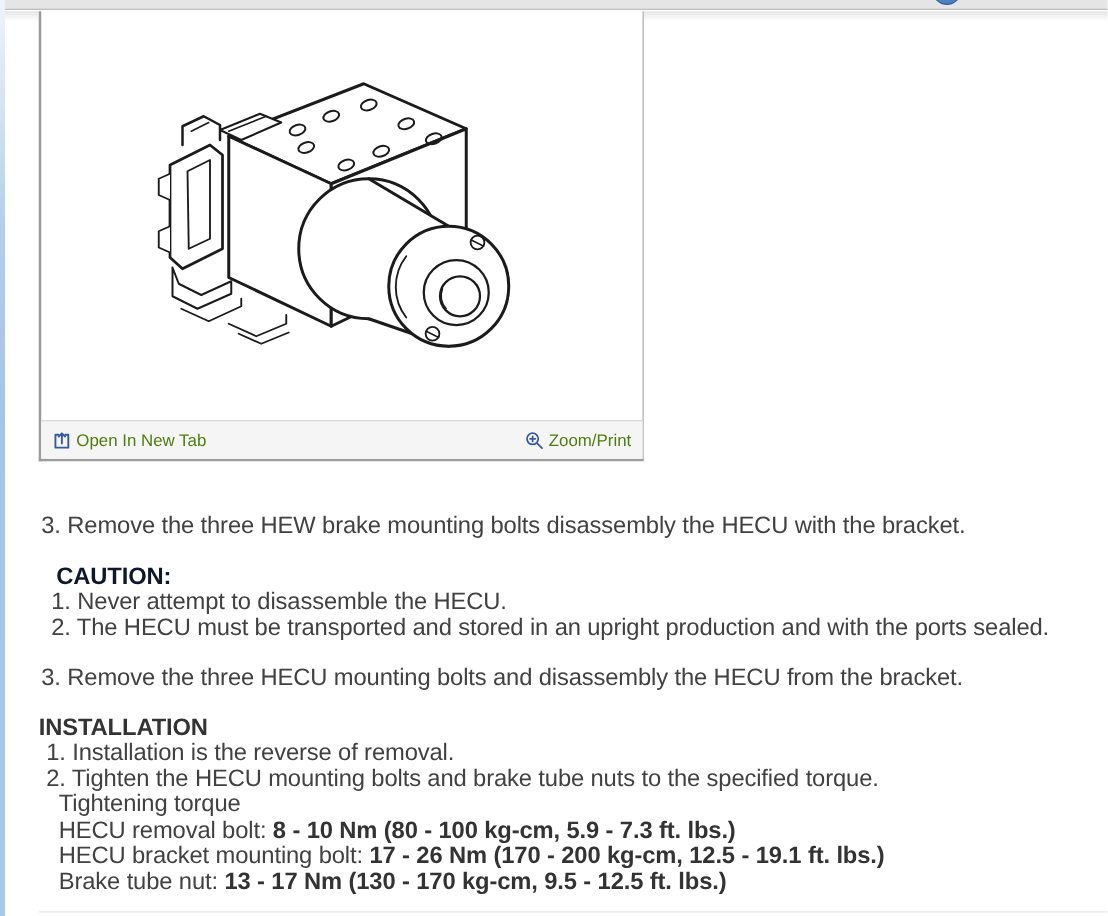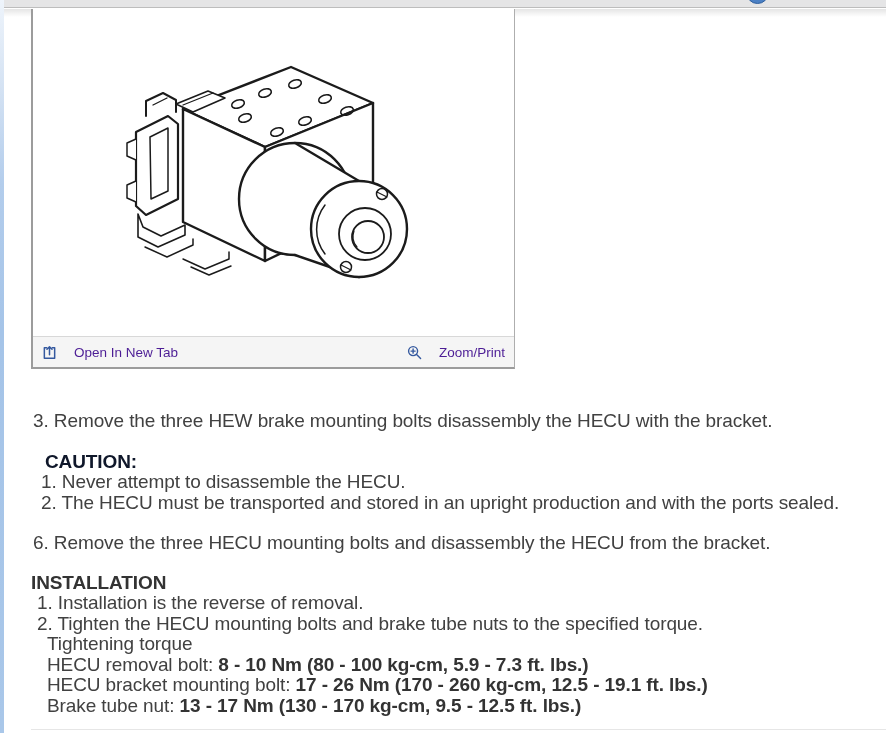--- a/index.html
+++ b/index.html
@@ -21,21 +21,21 @@
     border-radius:50%; background:#4b80c4; border:1px solid #2f5f9e; }
 
   
   .image-panel { position:absolute; left:31px; top:9px; width:484px; height:360px;
     background:#ffffff; border-left:2px solid #9c9c9c; border-right:1px solid #aeaeae;
     border-bottom:2px solid #9c9c9c; }
   .illustration-wrap { position:absolute; left:0; top:0; width:480px; height:327px; }
   .panel-footer { position:absolute; left:0; bottom:0; width:481px; height:31px;
     background:#f5f5f5; border-top:1px solid #d8d8d8; display:flex;
     align-items:center; justify-content:space-between; padding:0 9px; }
-  .panel-link { display:flex; align-items:center; gap:17px; color:#4c1d95;
+  .panel-link { display:flex; align-items:center; gap:4px; color:#4d7c0f;
     font-size:13.5px; cursor:pointer; text-decoration:none; }
   .panel-link svg { display:block; }
 
   
   .doc { position:absolute; left:33px; top:411px; width:840px; font-size:19px;
     line-height:20.5px; color:#414141; letter-spacing:-0.1px; }
   .step3 { margin-left:0; }
   .caution-heading { margin:20px 0 0 12px; font-weight:700; color:#0f172a; }
   .caution-item { margin-left:8px; }
   .step4 { margin-top:20px; }
@@ -134,31 +134,31 @@
   </div>
 </div>
 
 <div class="doc">
   <div class="step3">3. Remove the three HEW brake mounting bolts disassembly the HECU with the bracket.</div>
 
   <div class="caution-heading">CAUTION:</div>
   <div class="caution-item">1. Never attempt to disassemble the HECU.</div>
   <div class="caution-item">2. The HECU must be transported and stored in an upright production and with the ports sealed.</div>
 
-  <div class="step4">6. Remove the three HECU mounting bolts and disassembly the HECU from the bracket.</div>
+  <div class="step4">3. Remove the three HECU mounting bolts and disassembly the HECU from the bracket.</div>
 
   <div class="install-heading">INSTALLATION</div>
   <div class="install-item">1. Installation is the reverse of removal.</div>
   <div class="install-item">2. Tighten the HECU mounting bolts and brake tube nuts to the specified torque.</div>
   <div class="torque-label-line">Tightening torque</div>
 
   <div class="torque-line">
     <span>HECU removal bolt: </span><b>8 - 10 Nm (80 - 100 kg-cm, 5.9 - 7.3 ft. lbs.)</b>
   </div>
   <div class="torque-line">
-    <span>HECU bracket mounting bolt: </span><b>17 - 26 Nm (170 - 260 kg-cm, 12.5 - 19.1 ft. lbs.)</b>
+    <span>HECU bracket mounting bolt: </span><b>17 - 26 Nm (170 - 200 kg-cm, 12.5 - 19.1 ft. lbs.)</b>
   </div>
   <div class="torque-line">
     <span>Brake tube nut: </span><b>13 - 17 Nm (130 - 170 kg-cm, 9.5 - 12.5 ft. lbs.)</b>
   </div>
 </div>
 
 <div class="bottom-divider"></div>
 
 </body></html>

